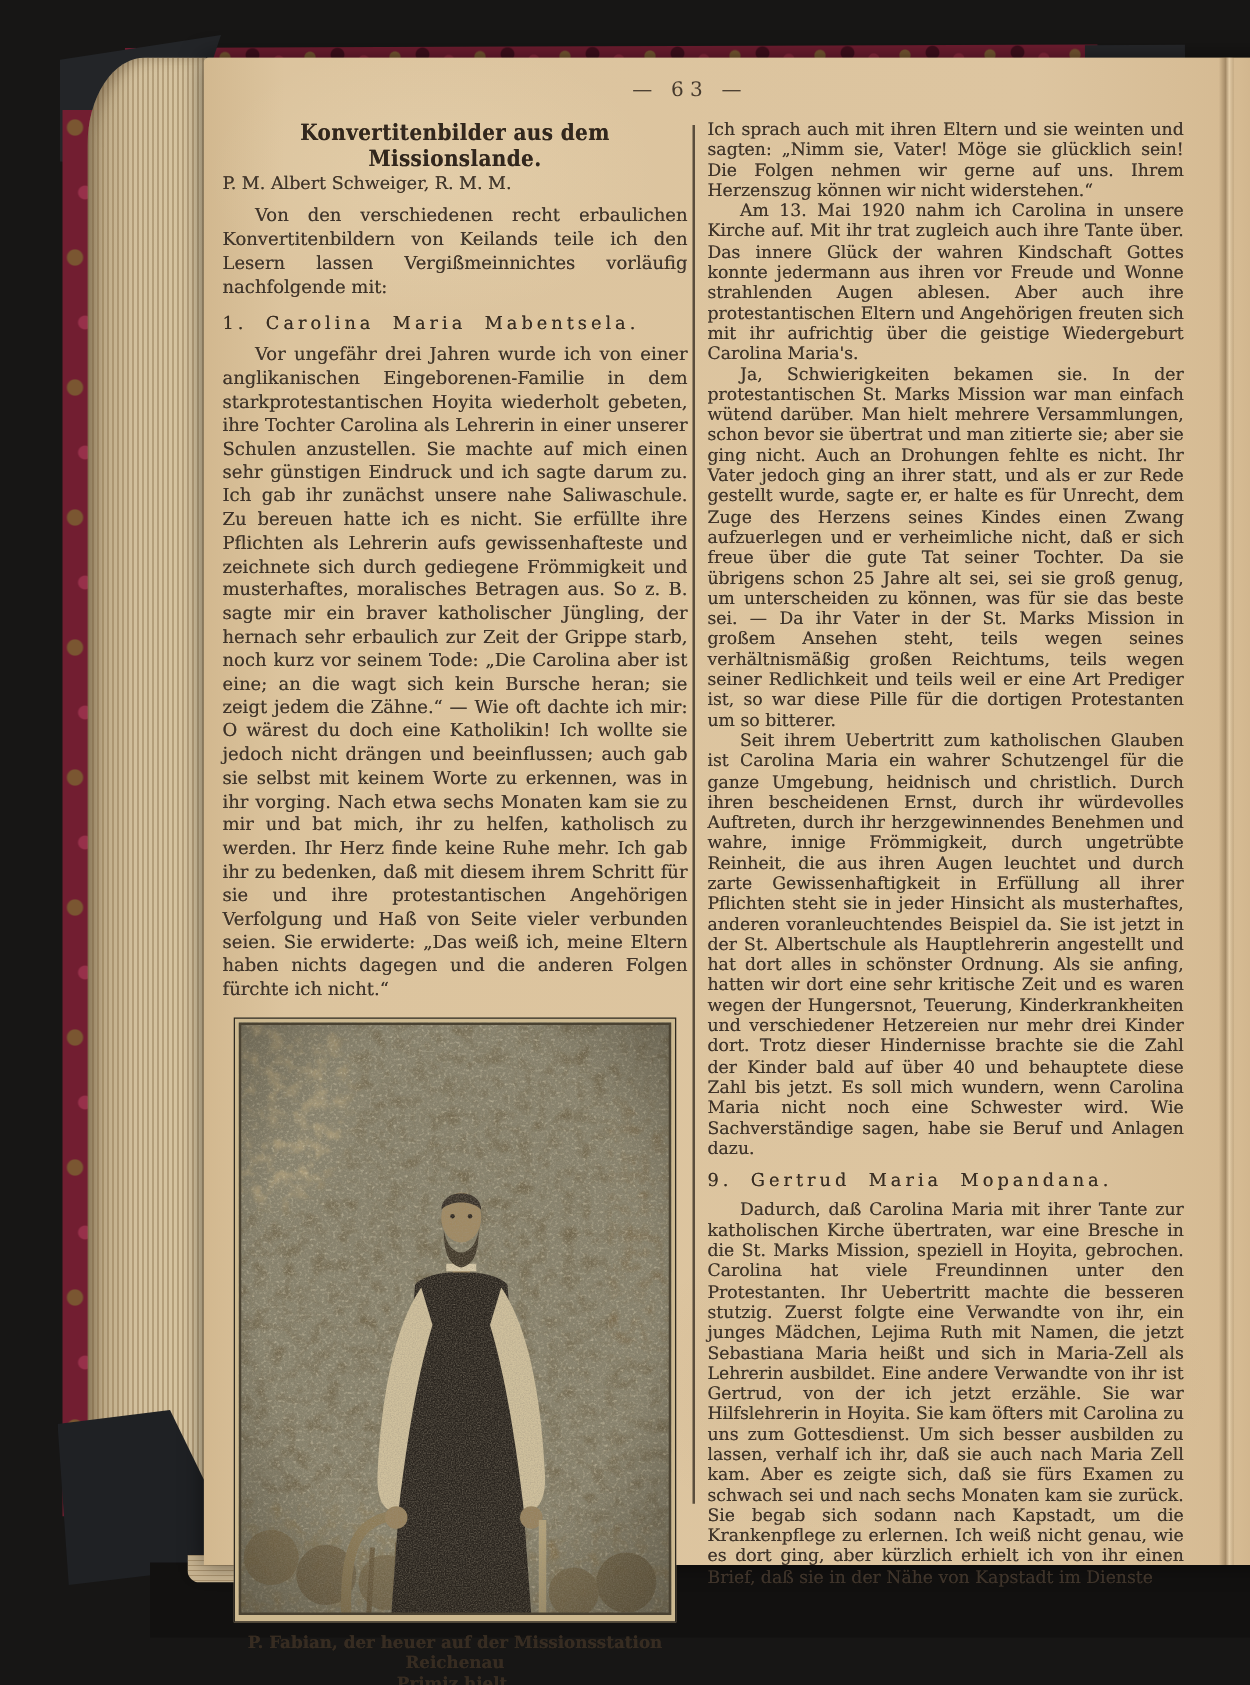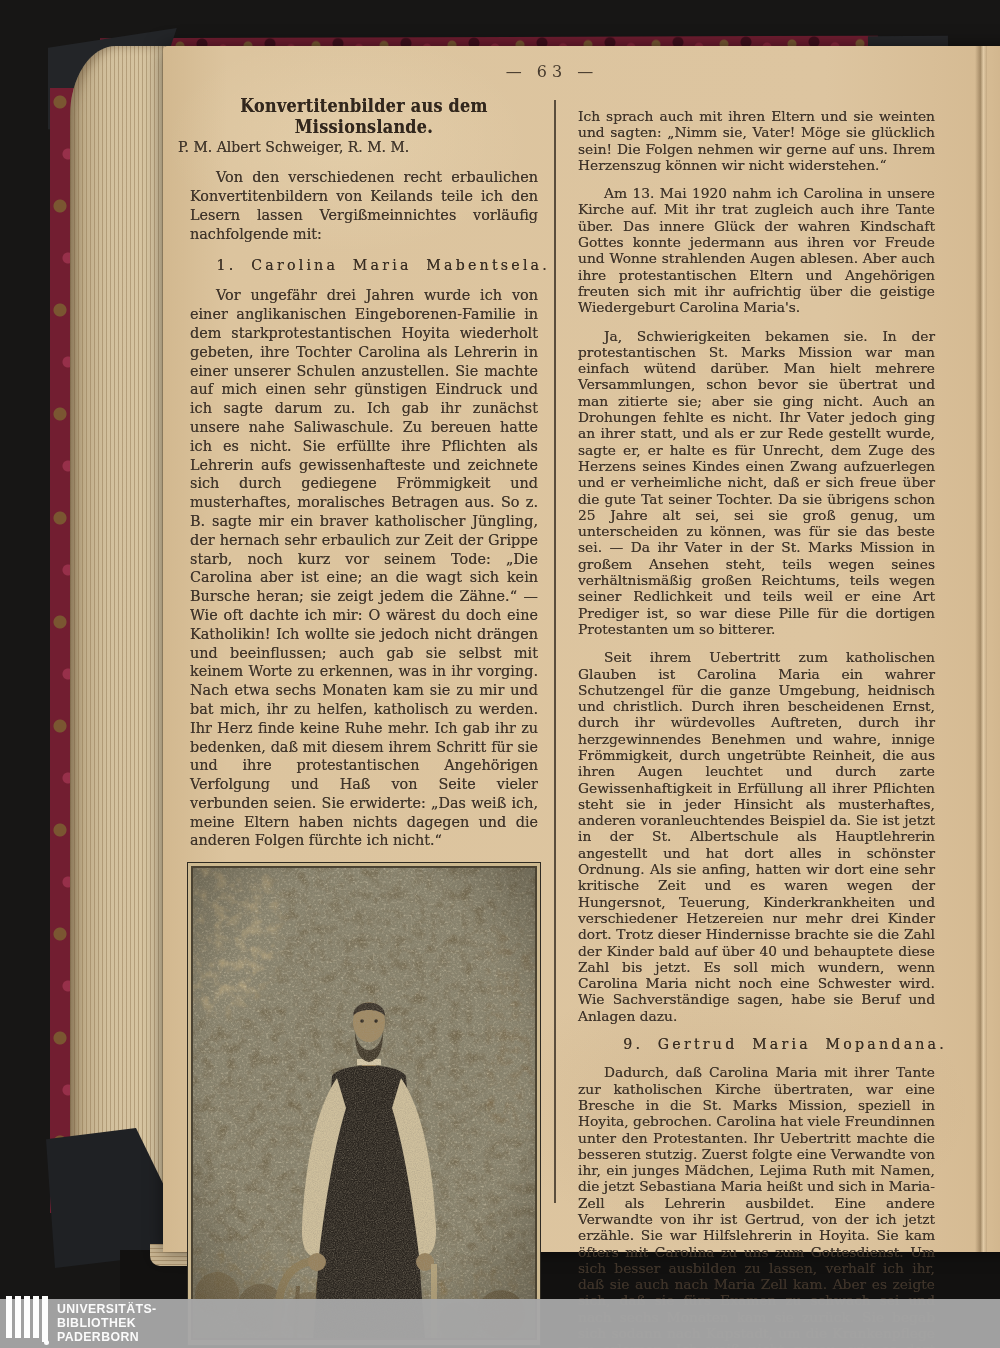--- a/index.html
+++ b/index.html
@@ -47,29 +47,29 @@
       #dbc39c;
     border-radius:4px 6px 0 0;
     box-shadow:0 0 18px rgba(0,0,0,.5);}
   .page-fold{position:absolute;left:812px;top:0;width:12px;height:100%;
     background:linear-gradient(90deg, rgba(90,66,36,0), rgba(90,66,36,.40) 45%, rgba(255,240,210,.30) 70%, rgba(90,66,36,.15));}
   .page-number{position:absolute;left:309px;top:16px;width:160px;text-align:center;
     font-size:16px;letter-spacing:5px;color:#463a2d;}
   .col-divider{position:absolute;left:391px;top:54px;width:1.5px;height:1103px;background:rgba(58,47,36,.8);}
 
   .col{position:absolute;top:50px;color:#3f342a;text-shadow:0 0 .4px rgba(63,52,42,.75);}
-  .col p{margin:12px;text-align:justify;text-indent:26px;hyphens:auto;}
+  .col p{margin:0;text-align:justify;text-indent:26px;hyphens:auto;}
   .col p.cont{text-indent:0;}
   .col.left{left:15px;width:372px;font-size:14.4px;line-height:18.8px;}
   .col.right{left:403px;width:381px;font-size:13.8px;line-height:16.3px;}
 
   .article-title{margin:0 0 4px;font-size:16px;font-weight:bold;text-align:center;color:#32271d;
     transform:scaleY(1.12);transform-origin:top;letter-spacing:.3px;}
   .byline{font-size:14px;margin:4px 0 8px;color:#41362b;}
-  .sect-heading{margin:10px 0 7px;font-size:14.2px;font-weight:normal;text-align:right;
+  .sect-heading{margin:10px 0 7px;font-size:14.2px;font-weight:normal;text-align:left;
     letter-spacing:3.2px;word-spacing:7px;color:#382d22;white-space:nowrap;}
 
   figure.photo{margin:12px auto 8px;width:354px;height:484px;background:#cdb990;
     border:1.5px solid #2e2a22;padding:3px;box-sizing:border-box;}
   figure.photo svg{display:block;width:346px;height:474px;}
   figcaption{text-align:center;font-size:13.4px;font-weight:bold;line-height:16.5px;color:#372c21;margin-top:6px;}
 
   
   .watermark{position:absolute;left:0;top:1299px;width:1000px;height:49px;background:rgba(167,167,167,.96);}
   .wm-logo{position:absolute;left:6px;top:-3px;width:44px;height:46px;}
@@ -182,28 +182,13 @@
     <div class="col right">
       <p class="cont">Ich sprach auch mit ihren Eltern und sie weinten und sagten: „Nimm sie, Vater! Möge sie glücklich sein! Die Folgen nehmen wir gerne auf uns. Ihrem Herzenszug können wir nicht widerstehen.“</p>
       <p>Am 13. Mai 1920 nahm ich Carolina in unsere Kirche auf. Mit ihr trat zugleich auch ihre Tante über. Das innere Glück der wahren Kindschaft Gottes konnte jedermann aus ihren vor Freude und Wonne strahlenden Augen ablesen. Aber auch ihre protestantischen Eltern und Angehörigen freuten sich mit ihr aufrichtig über die geistige Wiedergeburt Carolina Maria's.</p>
       <p>Ja, Schwierigkeiten bekamen sie. In der protestantischen St. Marks Mission war man einfach wütend darüber. Man hielt mehrere Versammlungen, schon bevor sie übertrat und man zitierte sie; aber sie ging nicht. Auch an Drohungen fehlte es nicht. Ihr Vater jedoch ging an ihrer statt, und als er zur Rede gestellt wurde, sagte er, er halte es für Unrecht, dem Zuge des Herzens seines Kindes einen Zwang aufzuerlegen und er verheimliche nicht, daß er sich freue über die gute Tat seiner Tochter. Da sie übrigens schon 25 Jahre alt sei, sei sie groß genug, um unterscheiden zu können, was für sie das beste sei. — Da ihr Vater in der St. Marks Mission in großem Ansehen steht, teils wegen seines verhältnismäßig großen Reichtums, teils wegen seiner Redlichkeit und teils weil er eine Art Prediger ist, so war diese Pille für die dortigen Protestanten um so bitterer.</p>
       <p>Seit ihrem Uebertritt zum katholischen Glauben ist Carolina Maria ein wahrer Schutzengel für die ganze Umgebung, heidnisch und christlich. Durch ihren bescheidenen Ernst, durch ihr würdevolles Auftreten, durch ihr herzgewinnendes Benehmen und wahre, innige Frömmigkeit, durch ungetrübte Reinheit, die aus ihren Augen leuchtet und durch zarte Gewissenhaftigkeit in Erfüllung all ihrer Pflichten steht sie in jeder Hinsicht als musterhaftes, anderen voranleuchtendes Beispiel da. Sie ist jetzt in der St. Albertschule als Hauptlehrerin angestellt und hat dort alles in schönster Ordnung. Als sie anfing, hatten wir dort eine sehr kritische Zeit und es waren wegen der Hungersnot, Teuerung, Kinderkrankheiten und verschiedener Hetzereien nur mehr drei Kinder dort. Trotz dieser Hindernisse brachte sie die Zahl der Kinder bald auf über 40 und behauptete diese Zahl bis jetzt. Es soll mich wundern, wenn Carolina Maria nicht noch eine Schwester wird. Wie Sachverständige sagen, habe sie Beruf und Anlagen dazu.</p>
       <h2 class="sect-heading">9. Gertrud Maria Mopandana.</h2>
       <p>Dadurch, daß Carolina Maria mit ihrer Tante zur katholischen Kirche übertraten, war eine Bresche in die St. Marks Mission, speziell in Hoyita, gebrochen. Carolina hat viele Freundinnen unter den Protestanten. Ihr Uebertritt machte die besseren stutzig. Zuerst folgte eine Verwandte von ihr, ein junges Mädchen, Lejima Ruth mit Namen, die jetzt Sebastiana Maria heißt und sich in Maria-Zell als Lehrerin ausbildet. Eine andere Verwandte von ihr ist Gertrud, von der ich jetzt erzähle. Sie war Hilfslehrerin in Hoyita. Sie kam öfters mit Carolina zu uns zum Gottesdienst. Um sich besser ausbilden zu lassen, verhalf ich ihr, daß sie auch nach Maria Zell kam. Aber es zeigte sich, daß sie fürs Examen zu schwach sei und nach sechs Monaten kam sie zurück. Sie begab sich sodann nach Kapstadt, um die Krankenpflege zu erlernen. Ich weiß nicht genau, wie es dort ging, aber kürzlich erhielt ich von ihr einen Brief, daß sie in der Nähe von Kapstadt im Dienste</p>
     </div>
   </div>
 
-  <div class="watermark">
-    <div class="wm-logo">
-      <div class="wm-bar" style="left:0"></div>
-      <div class="wm-bar" style="left:9px"></div>
-      <div class="wm-bar" style="left:18px"></div>
-      <div class="wm-bar" style="left:27px"></div>
-      <div class="wm-bar" style="left:36px;height:46px"></div>
-      <div class="wm-dot"></div>
-    </div>
-    <div class="wm-text">
-      <div>UNIVERSITÄTS-</div>
-      <div>BIBLIOTHEK</div>
-      <div>PADERBORN</div>
-    </div>
-  </div>
 </div>
 
 </body></html>

